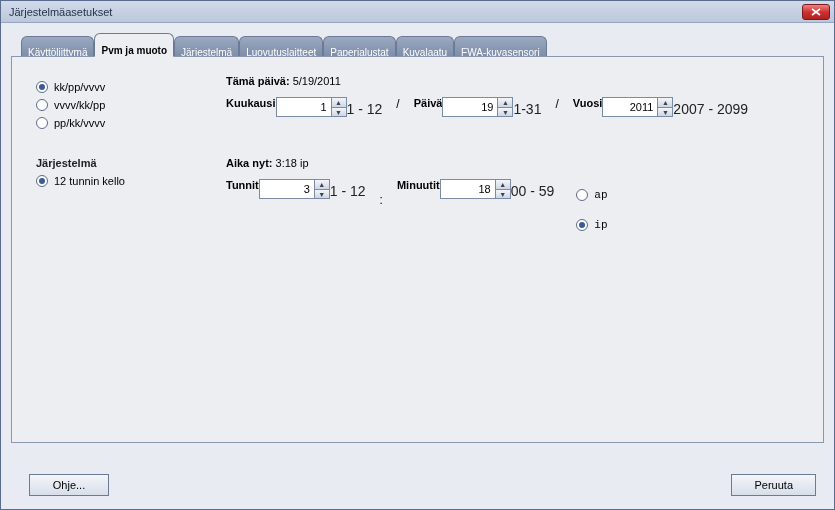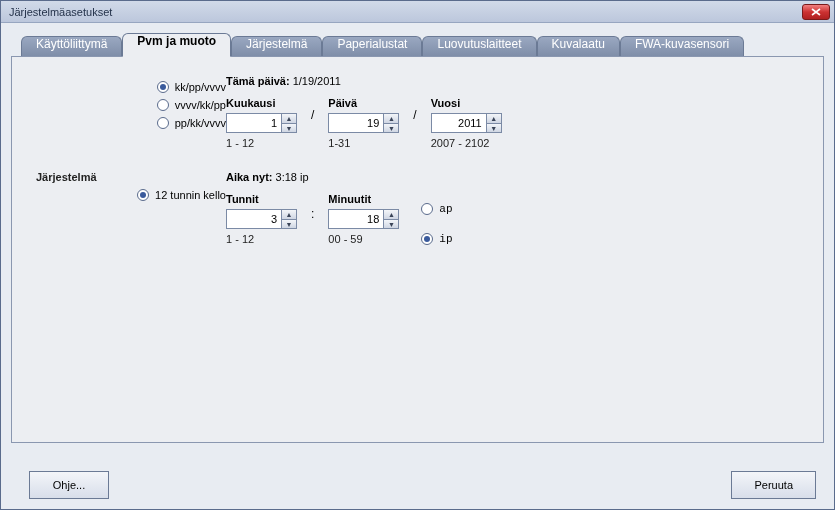--- a/index.html
+++ b/index.html
@@ -52,30 +52,30 @@
   }
   .tabstrip {
     display: flex;
     gap: 0;
     margin: 10px 10px 0 20px;
     height: 24px;
     align-items: flex-end;
   }
   .tab {
     height: 22px;
-    padding: 0 14px;
+    padding: 0 6px;
     background: linear-gradient(to bottom, #9aa8c1 0%, #7c8ba6 100%);
     color: #fff;
     border: 1px solid #6b7a95;
     border-bottom: none;
     border-top-left-radius: 6px;
     border-top-right-radius: 6px;
     display: flex;
-    align-items: flex-start;
-    font-size: 12px;
+    align-items: flex-end;
+    font-size: 10px;
     cursor: pointer;
     margin-right: 0px;
     position: relative;
     top: 1px;
   }
   .tab.active {
     background: #eceef2;
     color: #000;
     border: 1px solid #6b7a95;
     border-bottom: 1px solid #eceef2;
@@ -94,21 +94,20 @@
   }
   .row { display:flex; }
   .section-label { font-weight: bold; color: #222; }
   .col-left { width: 190px; }
   .col-right { flex:1; }
   .radio {
     display: flex;
     align-items: center;
     margin: 6px 0;
     cursor: pointer;
-    justify-content: flex-end;
   }
   .radio .dot {
     width: 12px; height: 12px;
     border: 1px solid #5a6b8c;
     border-radius: 50%;
     margin-right: 6px;
     display:flex; align-items:center; justify-content:center;
     background: #fff;
   }
   .radio.selected .dot::after {
@@ -118,21 +117,21 @@
     border-radius:50%;
   }
   .field-group {
     display:flex;
     align-items:flex-start;
     gap: 10px;
     margin-top: 4px;
   }
   .field {
     display:flex;
-    flex-direction: column;
+    flex-direction: row;
   }
   .field-label {
     font-weight: bold;
     margin-bottom: 4px;
   }
   .spin {
     display:flex;
     align-items:center;
   }
   .spin input {
@@ -154,21 +153,21 @@
   .spin .b {
     width: 14px; height: 9px;
     background: linear-gradient(to bottom,#f3f5f9,#cfd6e3);
     font-size: 7px;
     display:flex; align-items:center; justify-content:center;
     cursor:pointer;
     color:#3a4458;
     user-select:none;
   }
   .spin .b + .b { border-top:1px solid #7b8aa5; }
-  .range-hint { color:#222; margin-top:4px; font-size:11px; }
+  .range-hint { color:#222; margin-top:4px; font-size:14px; }
   .sep {
     align-self: center;
     margin: 0 4px 16px 4px;
     font-size: 12px;
   }
   .toprow-heading {
     font-weight: bold;
     margin-bottom: 10px;
   }
   .toprow-heading .val { font-weight: normal; }
@@ -176,21 +175,21 @@
     position:absolute;
     left:0; right:0; bottom:0;
     height:48px;
     display:flex;
     align-items:center;
     padding: 0 18px;
   }
   .footer .spacer { flex:1; }
   .btn {
     min-width: 80px;
-    height: 28px;
+    height: 22px;
     border: 1px solid #6b7a95;
     background: linear-gradient(to bottom,#f3f5f9,#d8deea);
     font-family: inherit;
     font-size:11px;
     cursor:pointer;
     margin-left:10px;
     padding: 0 22px;
   }
   .btn.primary { font-weight:bold; }
   .block-gap { height: 22px; }
@@ -223,24 +222,24 @@
       <div class="tab">
           <span>Käyttöliittymä</span>
         </div>
       <div class="tab active">
           <span>Pvm ja muoto</span>
         </div>
       <div class="tab">
           <span>Järjestelmä</span>
         </div>
       <div class="tab">
+          <span>Luovutuslaitteet</span>
+        </div>
+      <div class="tab">
           <span>Paperialustat</span>
-        </div>
-      <div class="tab">
-          <span>Luovutuslaitteet</span>
         </div>
       <div class="tab">
           <span>Kuvalaatu</span>
         </div>
       <div class="tab">
           <span>FWA-kuvasensori</span>
         </div>
     </div>
 
     <div class="panel">
@@ -256,21 +255,21 @@
             <span>vvvv/kk/pp</span>
           </div>
           <div class="radio">
             <span class="dot"></span>
             <span>pp/kk/vvvv</span>
           </div>
         </div>
         <div class="col-right">
           <div class="toprow-heading">
             <span>Tämä päivä:</span>
-            <span class="val">1/19/2011</span>
+            <span class="val">5/19/2011</span>
           </div>
           <div class="field-group">
             <div class="field">
               <div class="field-label">Kuukausi</div>
               <div class="spin">
                 <input value="1" style="">
                 <div class="btns">
                   <div class="b">▲</div>
                   <div class="b">▼</div>
                 </div>
@@ -292,21 +291,21 @@
             <div class="sep">/</div>
             <div class="field">
               <div class="field-label">Vuosi</div>
               <div class="spin">
                 <input value="2011" style="">
                 <div class="btns">
                   <div class="b">▲</div>
                   <div class="b">▼</div>
                 </div>
               </div>
-              <div class="range-hint">2007 - 2102</div>
+              <div class="range-hint">2007 - 2099</div>
             </div>
           </div>
         </div>
       </div>
 
       <div class="block-gap"></div>
 
       <div class="row">
         <div class="col-left">
           <div class="section-label">Järjestelmä</div>

